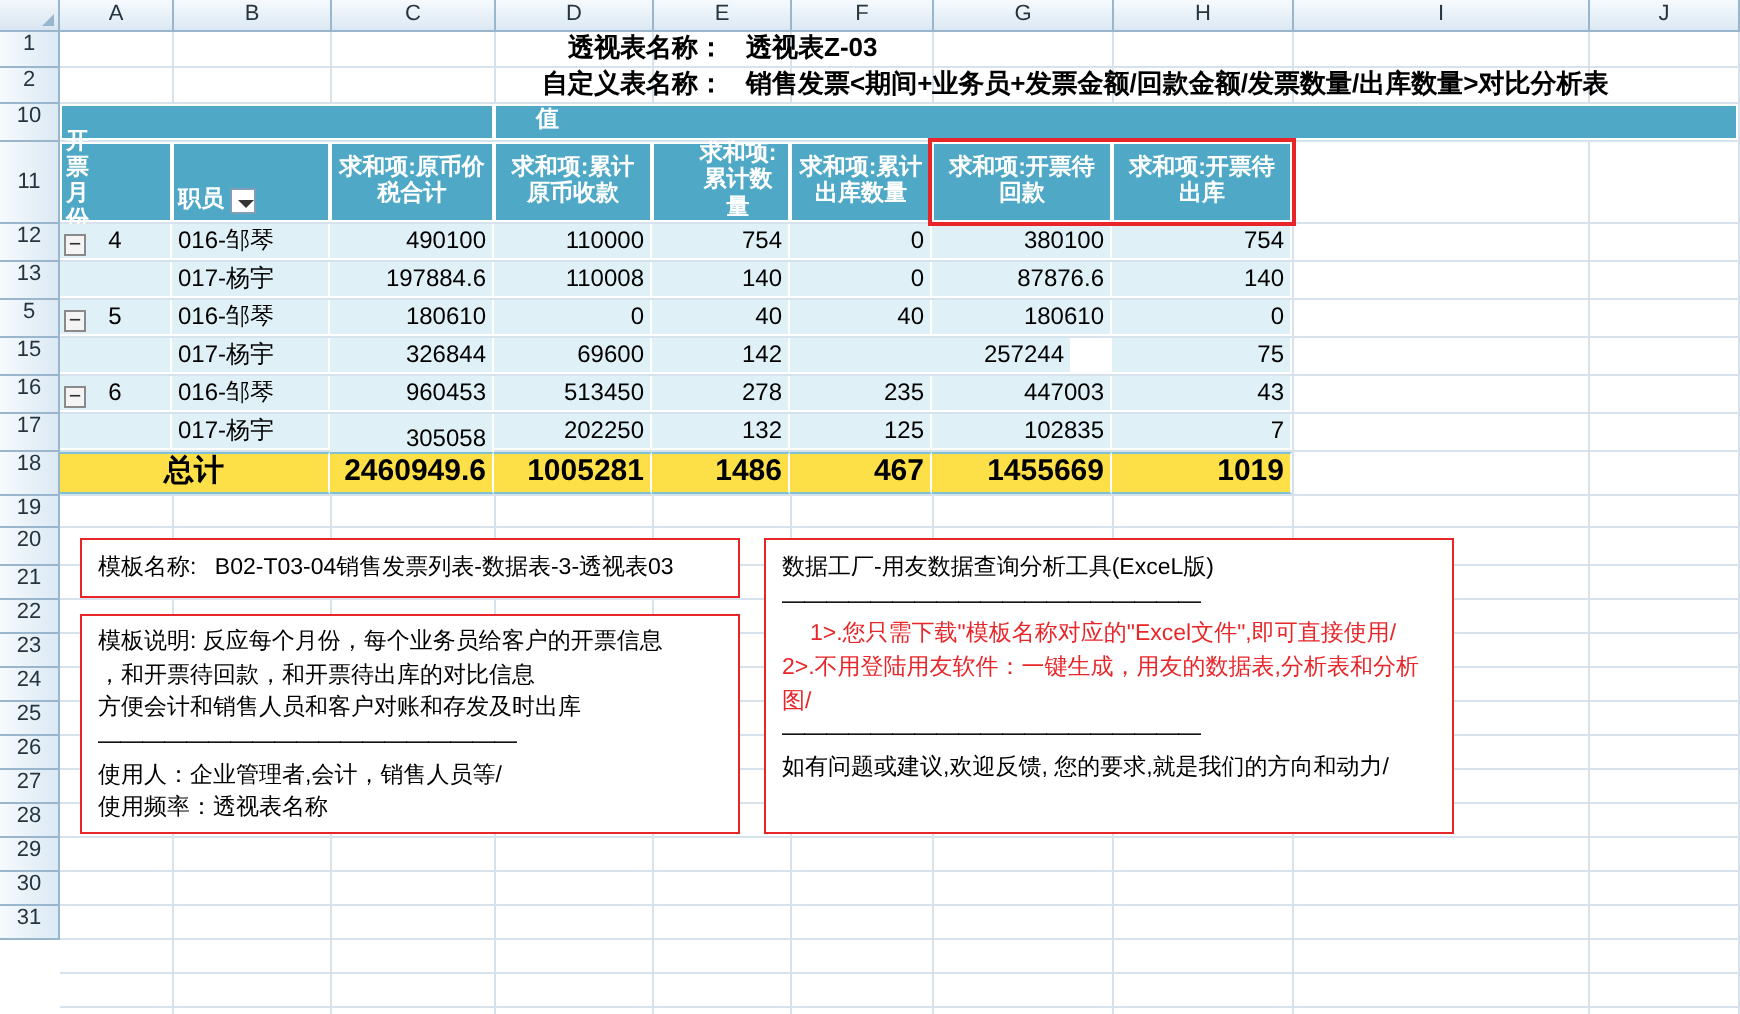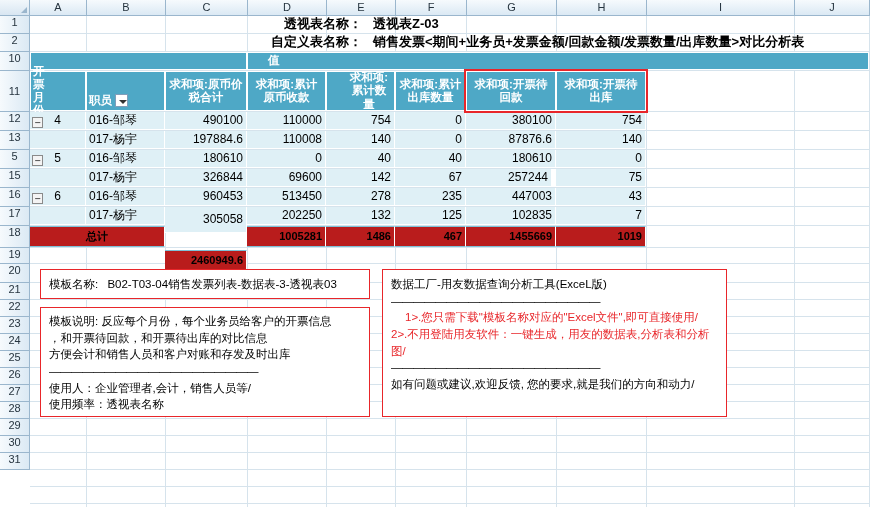--- a/index.html
+++ b/index.html
@@ -101,25 +101,25 @@
   }
   .pv-head.wrapc { justify-content: center; text-align: center; }
   .pv-val {
     background: #dff0f6;
     border-bottom: 1px solid #ffffff;
     border-right: 1px solid #ffffff;
     color: #000;
     font-size: 12px;
   }
   .pv-total {
-    background: #b91c1c;
+    background: #fde047;
     font-weight: bold;
     border-top: 1px solid #7fc0d6;
     border-bottom: 1px solid #7fc0d6;
-    font-size: 11px;
+    font-size: 15px;
   }
 
   .filter-btn {
     width: 13px; height: 13px;
     background: #ffffff;
     border: 1px solid #7f9db9;
     display: inline-block;
     position: relative;
     margin-left: 3px;
     flex: 0 0 auto;
@@ -303,21 +303,21 @@
     <div class="pv-val cell r" style="left:365px; top:134px; width:71px; height:18px;">40</div>
     <div class="pv-val cell r" style="left:436px; top:134px; width:90px; height:18px;">180610</div>
     <div class="pv-val cell r" style="left:526px; top:134px; width:90px; height:18px;">0</div>
 
     <div class="pv-val cell c" style="left:0px; top:153px; width:56px; height:18px;"></div>
     <div class="pv-val cell" style="left:56px; top:153px; width:79px; height:18px;">017-杨宇</div>
     <div class="pv-val cell r" style="left:135px; top:153px; width:82px; height:18px;">326844</div>
     <div class="pv-val cell r" style="left:217px; top:153px; width:79px; height:18px;">69600</div>
     <div class="pv-val cell r" style="left:296px; top:153px; width:69px; height:18px;">142</div>
     <div class="pv-val cell r" style="left:365px; top:153px; width:71px; height:18px;">67</div>
-    <div class="pv-val cell r" style="left:432px; top:153px; width:90px; height:18px;">257244</div>
+    <div class="pv-val cell r" style="left:416px; top:153px; width:90px; height:18px;">257244</div>
     <div class="pv-val cell r" style="left:526px; top:153px; width:90px; height:18px;">75</div>
 
     <div class="pv-val cell c" style="left:0px; top:172px; width:56px; height:18px;">6</div>
     <div class="expander" style="left:2px; top:177px;">−</div>
     <div class="pv-val cell" style="left:56px; top:172px; width:79px; height:18px;">016-邹琴</div>
     <div class="pv-val cell r" style="left:135px; top:172px; width:82px; height:18px;">960453</div>
     <div class="pv-val cell r" style="left:217px; top:172px; width:79px; height:18px;">513450</div>
     <div class="pv-val cell r" style="left:296px; top:172px; width:69px; height:18px;">278</div>
     <div class="pv-val cell r" style="left:365px; top:172px; width:71px; height:18px;">235</div>
     <div class="pv-val cell r" style="left:436px; top:172px; width:90px; height:18px;">447003</div>
@@ -326,21 +326,21 @@
     <div class="pv-val cell c" style="left:0px; top:191px; width:56px; height:18px;"></div>
     <div class="pv-val cell" style="left:56px; top:191px; width:79px; height:18px;">017-杨宇</div>
     <div class="pv-val cell r" style="left:135px; top:191px; width:82px; height:26px;text-align:center;">305058</div>
     <div class="pv-val cell r" style="left:217px; top:191px; width:79px; height:18px;">202250</div>
     <div class="pv-val cell r" style="left:296px; top:191px; width:69px; height:18px;">132</div>
     <div class="pv-val cell r" style="left:365px; top:191px; width:71px; height:18px;">125</div>
     <div class="pv-val cell r" style="left:436px; top:191px; width:90px; height:18px;">102835</div>
     <div class="pv-val cell r" style="left:526px; top:191px; width:90px; height:18px;">7</div>
 
     <div class="pv-val pv-total cell c" style="left:0px; top:210px; width:135px; height:21px;">总计</div>
-    <div class="pv-val pv-total cell r" style="left:135px; top:210px; width:82px; height:21px;margin-top:24px;">2460949.6</div>
+    <div class="pv-val pv-total cell r" style="left:135px; top:210px; width:82px; height:21px;">2460949.6</div>
     <div class="pv-val pv-total cell r" style="left:217px; top:210px; width:79px; height:21px;">1005281</div>
     <div class="pv-val pv-total cell r" style="left:296px; top:210px; width:69px; height:21px;">1486</div>
     <div class="pv-val pv-total cell r" style="left:365px; top:210px; width:71px; height:21px;">467</div>
     <div class="pv-val pv-total cell r" style="left:436px; top:210px; width:90px; height:21px;">1455669</div>
     <div class="pv-val pv-total cell r" style="left:526px; top:210px; width:90px; height:21px;">1019</div>
 
     <div class="redbox" style="left:434px; top:53px; width:184px; height:44px;"></div>
 
     <div class="note" style="left:10px; top:253px; width:330px; height:30px;">
       <span>模板名称:</span>

